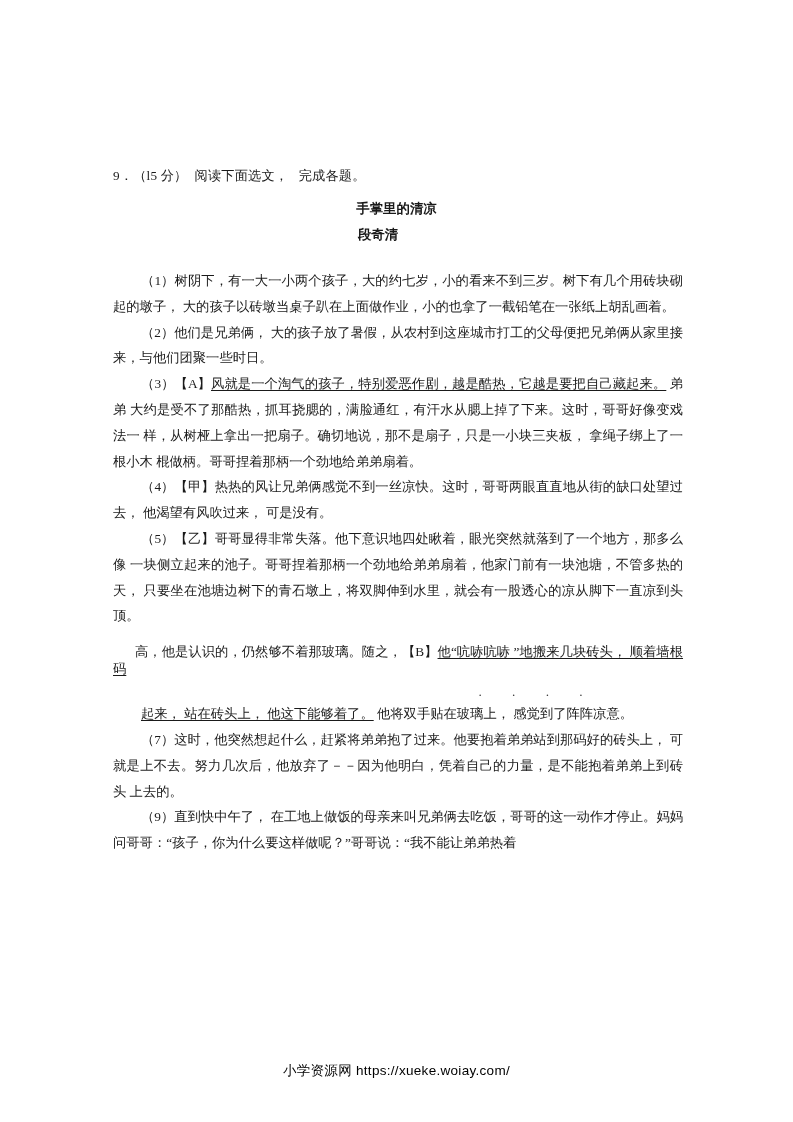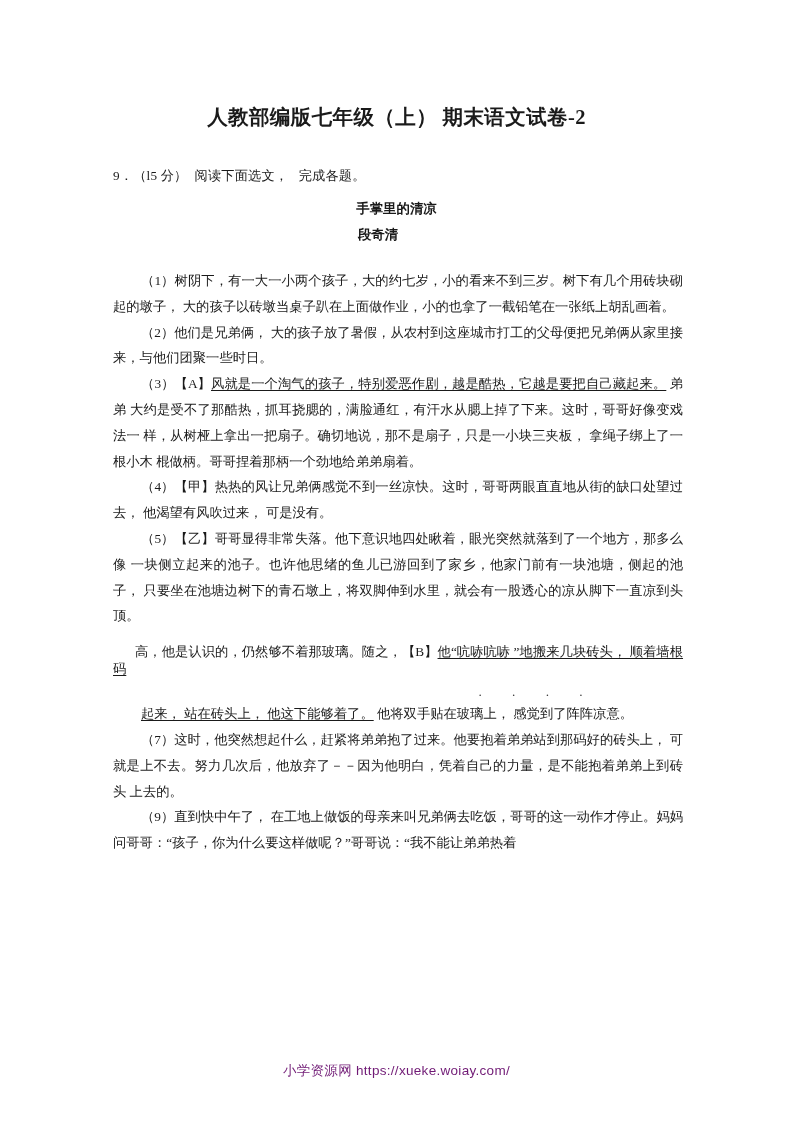--- a/index.html
+++ b/index.html
@@ -107,49 +107,48 @@
     color: #3a3a3a;
   }
 
   
   .footer {
     position: absolute;
     left: 0; top: 1062px;
     width: 793px;
     text-align: center;
     font-size: 13.5px;
-    color: #701a75;
+    color: #000000;
     font-family: "Liberation Sans", "DejaVu Sans", sans-serif;
     letter-spacing: 0.3px;
   }
 </style>
 </head>
 <body>
 
 <div class="page">
 
-  <div class="doc-title">人教部编版七年级（上）  期末语文试卷-2</div>
 
   <div class="question-stem">9．（l5 分）  阅读下面选文，   完成各题。</div>
 
   <div class="article-title">手掌里的清凉</div>
 
   <div class="article-author">段奇清</div>
 
   <div class="body-block">
 
     <p class="para"><span>（1）</span><span>树阴下，有一大一小两个孩子，大的约七岁，小的看来不到三岁。树下有几个用砖块砌  起的墩子，    大的孩子以砖墩当桌子趴在上面做作业，小的也拿了一截铅笔在一张纸上胡乱画着。</span></p>
 
     <p class="para"><span>（2）</span><span>他们是兄弟俩，    大的孩子放了暑假，从农村到这座城市打工的父母便把兄弟俩从家里接 来，与他们团聚一些时日。</span></p>
 
     <p class="para"><span>（3）</span><span class="tag">【A】</span><span class="u">风就是一个淘气的孩子，特别爱恶作剧，越是酷热，它越是要把自己藏起来。</span><span>  弟弟 大约是受不了那酷热，抓耳挠腮的，满脸通红，有汗水从腮上掉了下来。这时，哥哥好像变戏法一   样，从树桠上拿出一把扇子。确切地说，那不是扇子，只是一小块三夹板，   拿绳子绑上了一根小木 棍做柄。哥哥捏着那柄一个劲地给弟弟扇着。</span></p>
 
     <p class="para"><span>（4）</span><span class="tag">【甲】</span><span>热热的风让兄弟俩感觉不到一丝凉快。这时，哥哥两眼直直地从街的缺口处望过去，  他渴望有风吹过来，   可是没有。</span></p>
 
-    <p class="para"><span>（5）</span><span class="tag">【乙】</span><span>哥哥显得非常失落。他下意识地四处瞅着，眼光突然就落到了一个地方，那多么像 一块侧立起来的池子。也许他思绪的鱼儿已游回到了家乡，他家门前有一块池塘，侧起的池子，   只要坐在池塘边树下的青石墩上，将双脚伸到水里，就会有一股透心的凉从脚下一直凉到头顶。</span></p>
+    <p class="para"><span>（5）</span><span class="tag">【乙】</span><span>哥哥显得非常失落。他下意识地四处瞅着，眼光突然就落到了一个地方，那多么像 一块侧立起来的池子。哥哥捏着那柄一个劲地给弟弟扇着，他家门前有一块池塘，不管多热的天，   只要坐在池塘边树下的青石墩上，将双脚伸到水里，就会有一股透心的凉从脚下一直凉到头顶。</span></p>
 
     <p class="para para-6">
         <span class="p6-l3"><span>高，他是认识的，仍然够不着那玻璃。随之，</span><span class="tag">【B】</span><span class="u">他“吭哧吭哧   ”地搬来几块砖头，    顺着墙根码</span></span>
         <span class="p6-l5"><span class="dots">· · · ·</span><span class="u">起来，   站在砖头上，   他这下能够着了。</span><span>  他将双手贴在玻璃上，   感觉到了阵阵凉意。</span></span>
       </p>
 
     <p class="para"><span>（7）</span><span>这时，他突然想起什么，赶紧将弟弟抱了过来。他要抱着弟弟站到那码好的砖头上，    可 就是上不去。努力几次后，他放弃了－－因为他明白，凭着自己的力量，是不能抱着弟弟上到砖头 上去的。</span></p>
 
 
     <p class="para"><span>（9）</span><span>直到快中午了，    在工地上做饭的母亲来叫兄弟俩去吃饭，哥哥的这一动作才停止。妈妈 问哥哥：“孩子，你为什么要这样做呢？”哥哥说：“我不能让弟弟热着</span></p>

